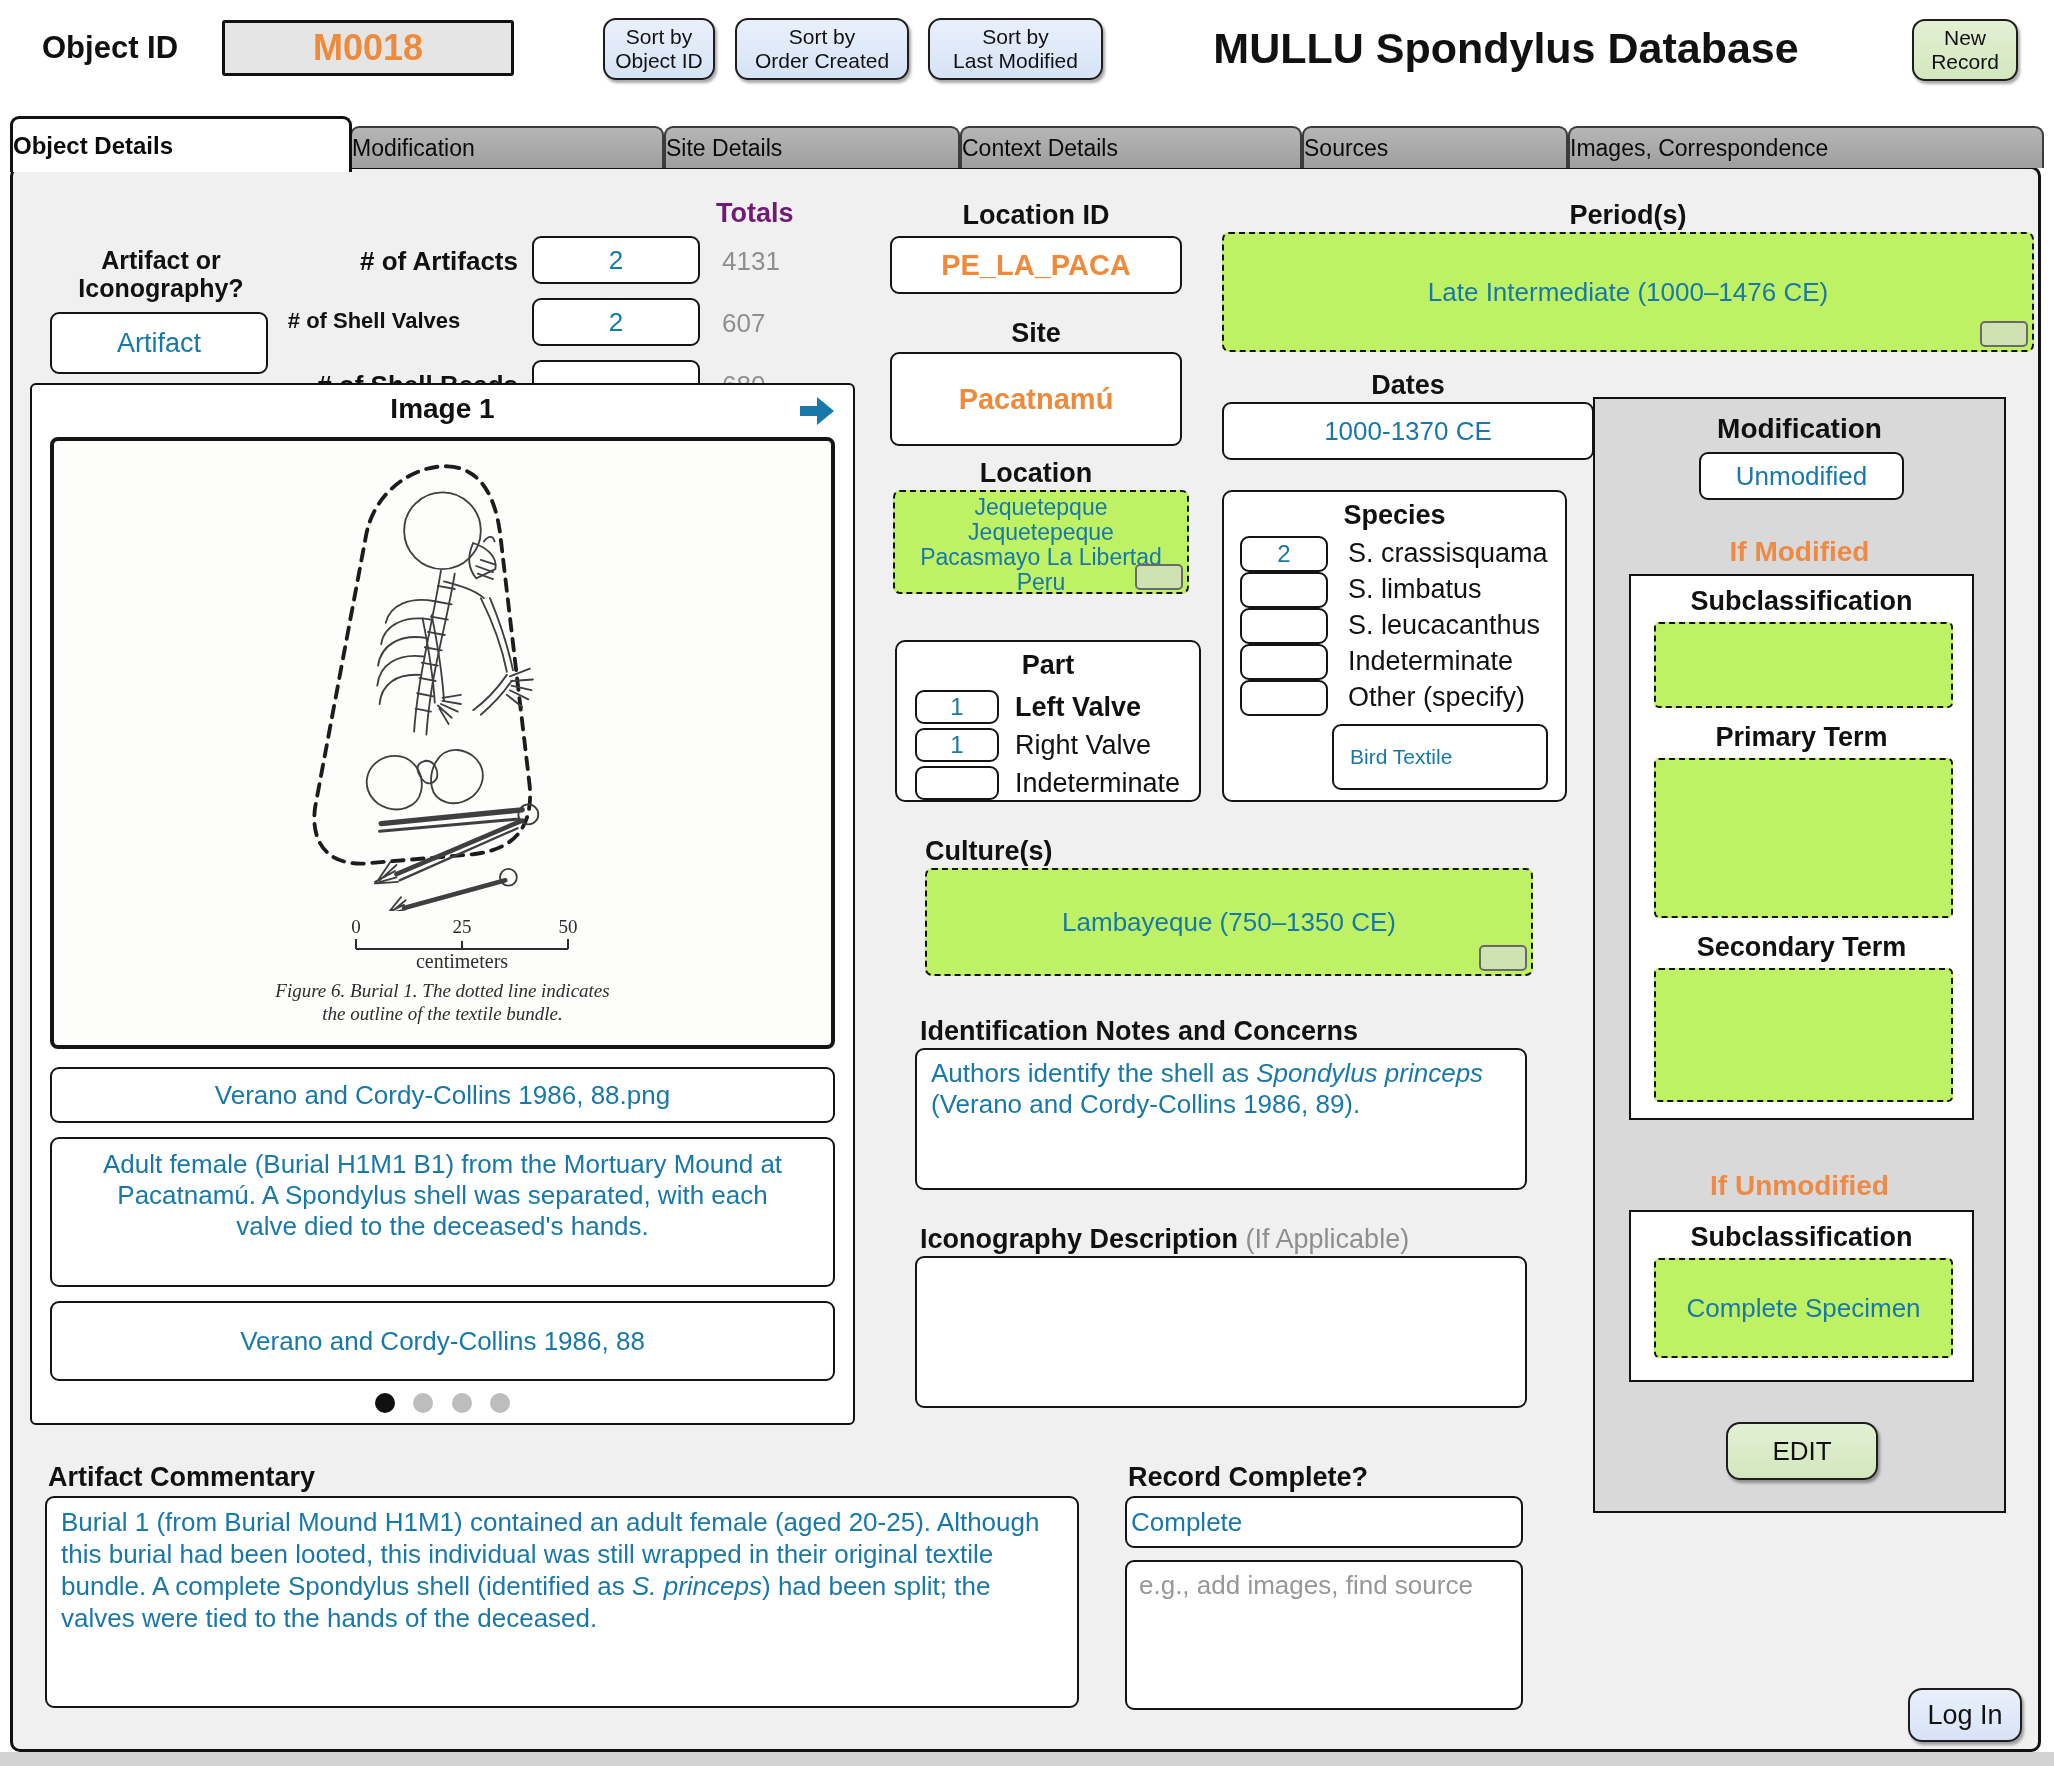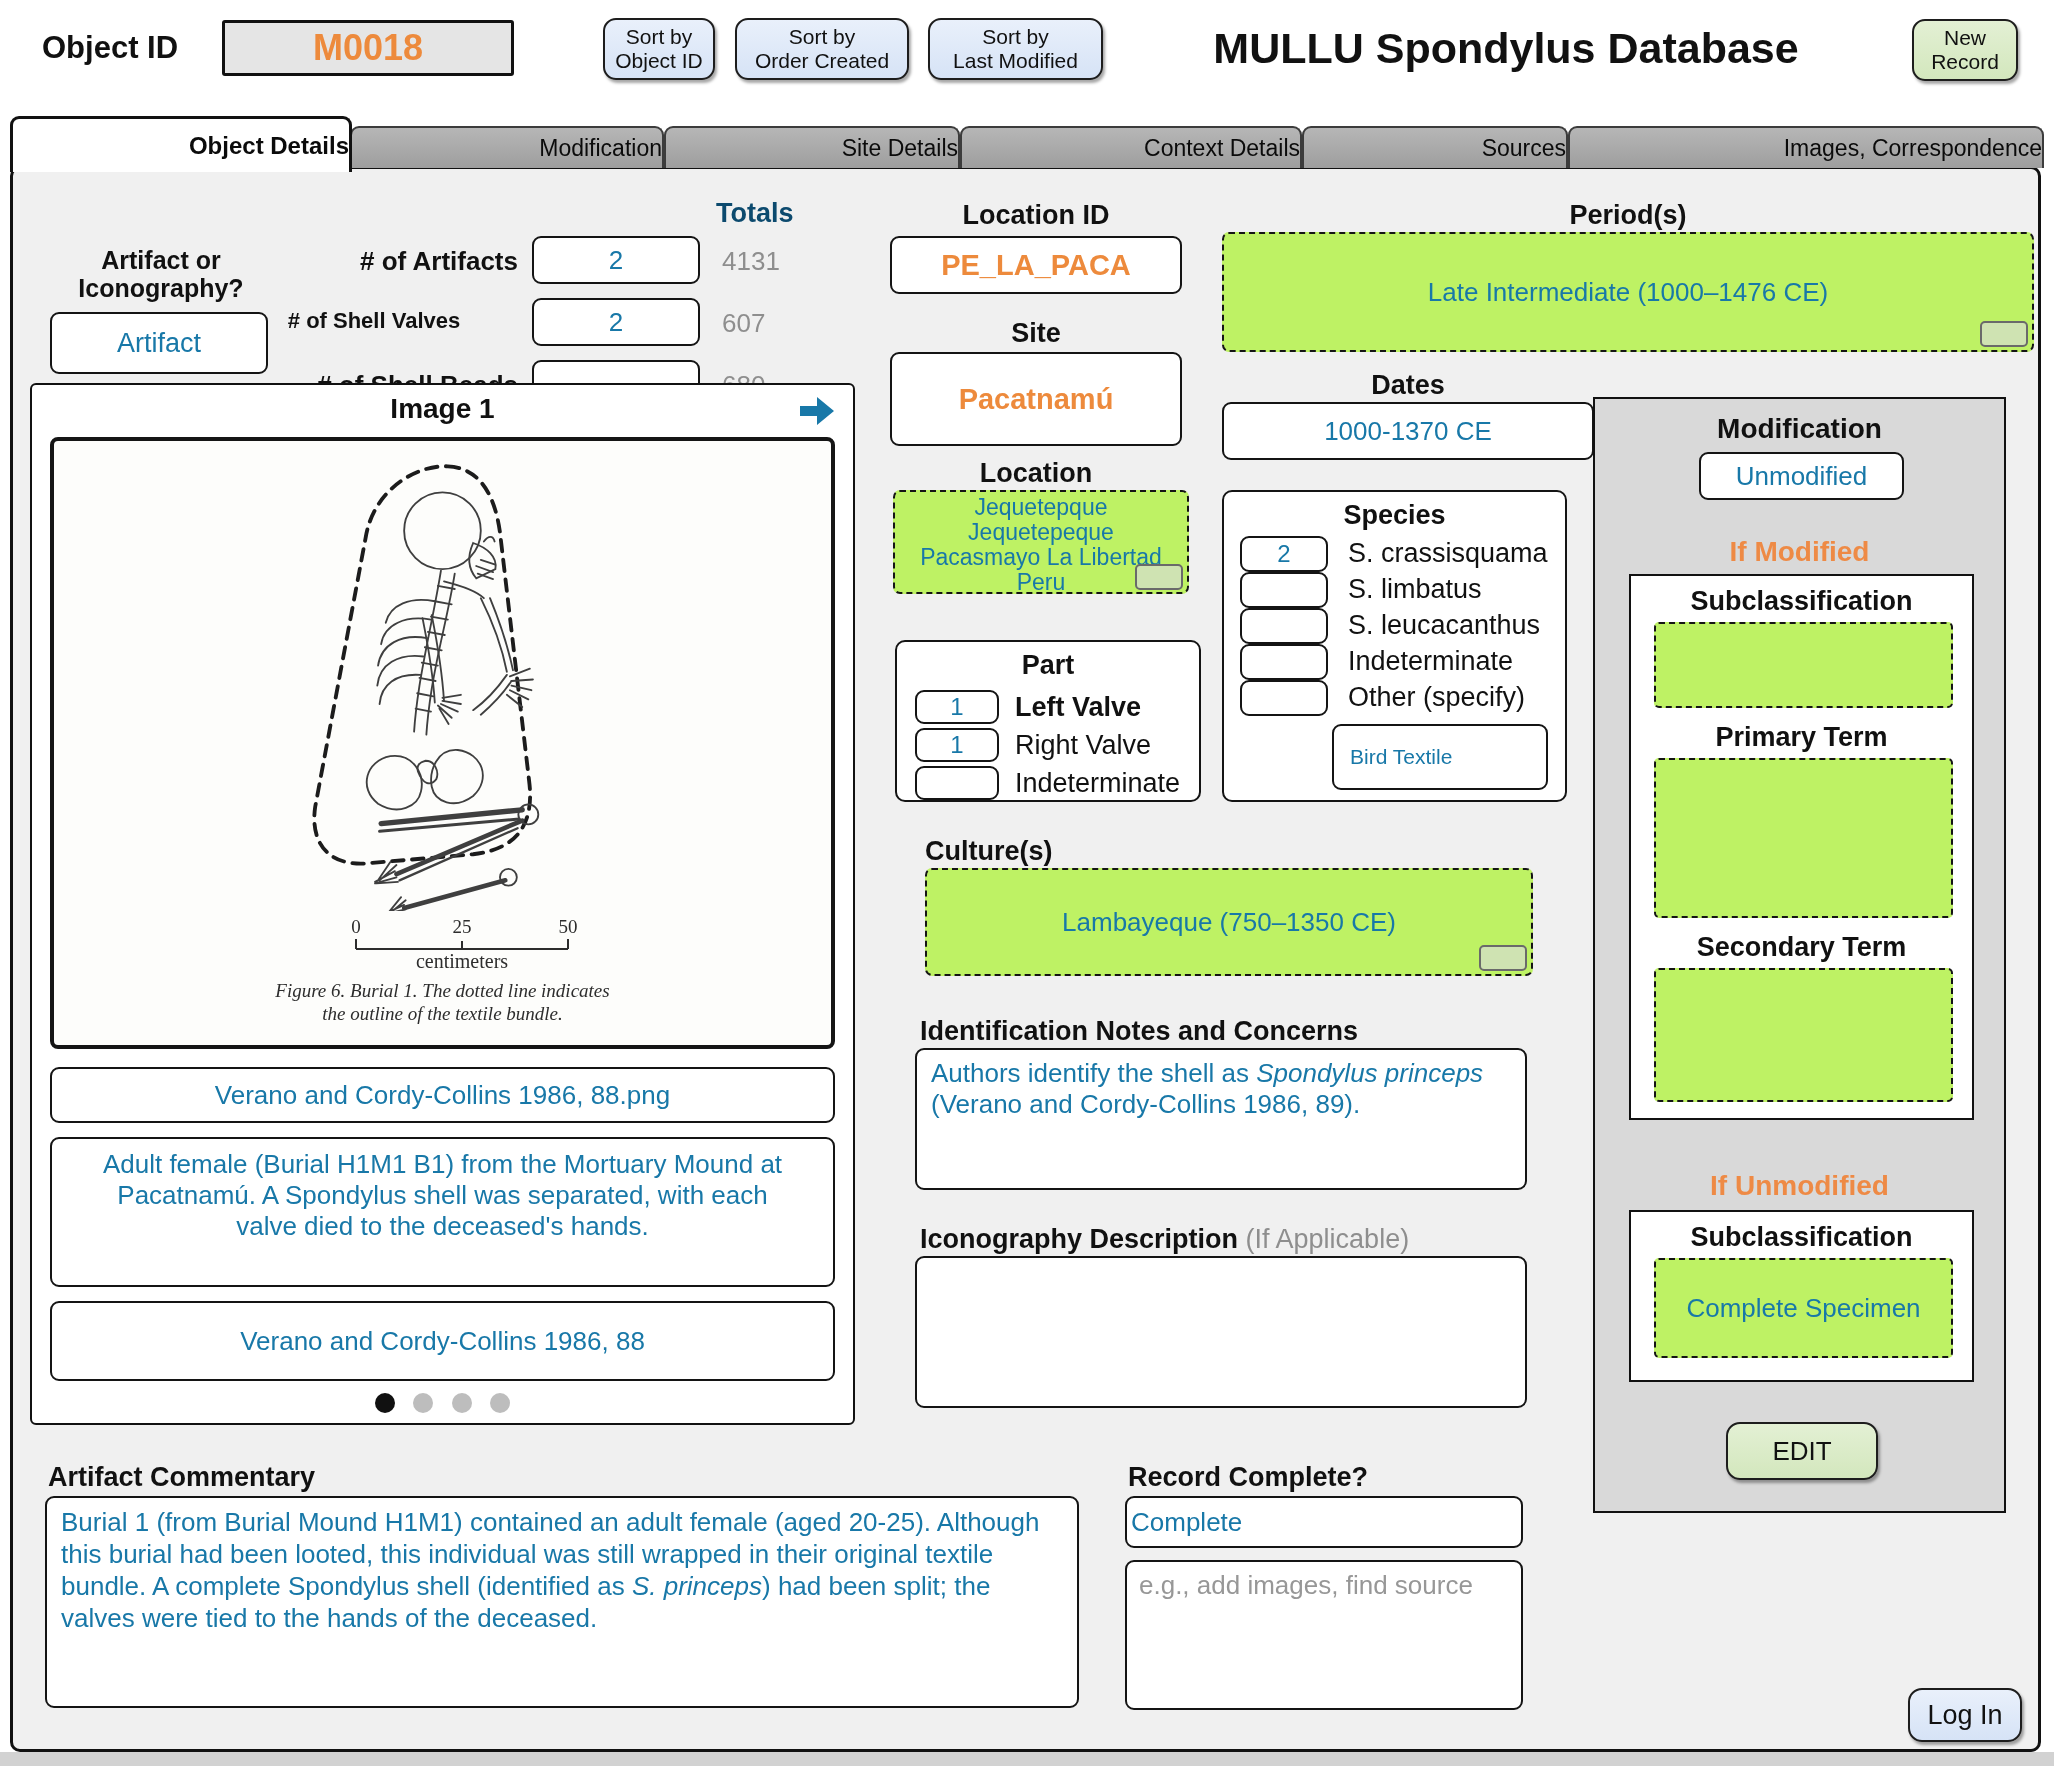--- a/index.html
+++ b/index.html
@@ -20,21 +20,21 @@
     box-shadow:2px 3px 3px rgba(0,0,0,.35);display:flex;flex-direction:column;align-items:center;justify-content:center;cursor:pointer;
   }
   .btn-green{
     background:linear-gradient(#e3f0d4,#d3e7bd);border:2.5px solid #1d1d1d;border-radius:13px;
     box-shadow:2px 3px 3px rgba(0,0,0,.35);display:flex;flex-direction:column;align-items:center;justify-content:center;cursor:pointer;
   }
   .mini{
     position:absolute;width:44px;height:22px;background:#cfe3b2;border:2px solid #6a6a6a;border-radius:5px;cursor:pointer;
   }
   .tab{
-    position:absolute;display:flex;align-items:center;justify-content:flex-end;
+    position:absolute;display:flex;align-items:center;justify-content:flex-start;
     background:linear-gradient(#b6b6b6,#9e9e9e);border:2px solid #3c3c3c;border-bottom:none;
     border-radius:9px 9px 0 0;font-size:23px;color:#0b0b0b;cursor:pointer;z-index:2;
   }
   .tab.active{
     background:#fff;border:3px solid #111;border-bottom:none;font-weight:bold;font-size:24px;z-index:4;
   }
   .flexc{display:flex;align-items:center;justify-content:center;}
   .dot{width:20px;height:20px;border-radius:50%;display:inline-block;margin:0 7px;background:#bdbdbd;cursor:pointer;}
   .dot.active{background:#111;}
   .serif{font-family:"Liberation Serif",serif;}
@@ -92,21 +92,21 @@
 <div class="abs" style="left:0;top:0;width:2054px;height:1766px;z-index:3;">
 
   <div class="abs center bold" style="left:45px;top:246px;width:232px;font-size:25px;line-height:28px;">
     <span style="display:block;">Artifact or</span>
     <span style="display:block;">Iconography?</span>
   </div>
   <div class="abs fld flexc" style="left:50px;top:312px;width:218px;height:62px;">
     <span class="blue" style="font-size:27px;">Artifact</span>
   </div>
 
-  <div class="abs bold" style="left:716px;top:198px;font-size:27px;color:#0c4a6e;">Totals</div>
+  <div class="abs bold" style="left:716px;top:198px;font-size:27px;color:#701a75;">Totals</div>
 
   <div class="abs bold" style="left:230px;top:246px;width:288px;text-align:right;font-size:26px;"># of Artifacts</div>
   <div class="abs fld flexc" style="left:532px;top:236px;width:168px;height:48px;">
     <span class="blue" style="font-size:26px;">2</span>
   </div>
   <div class="abs gray" style="left:722px;top:246px;font-size:26px;">4131</div>
 
   <div class="abs bold" style="left:230px;top:308px;width:288px;text-align:center;font-size:22px;"># of Shell Valves</div>
   <div class="abs fld flexc" style="left:532px;top:298px;width:168px;height:48px;">
     <span class="blue" style="font-size:26px;">2</span>

